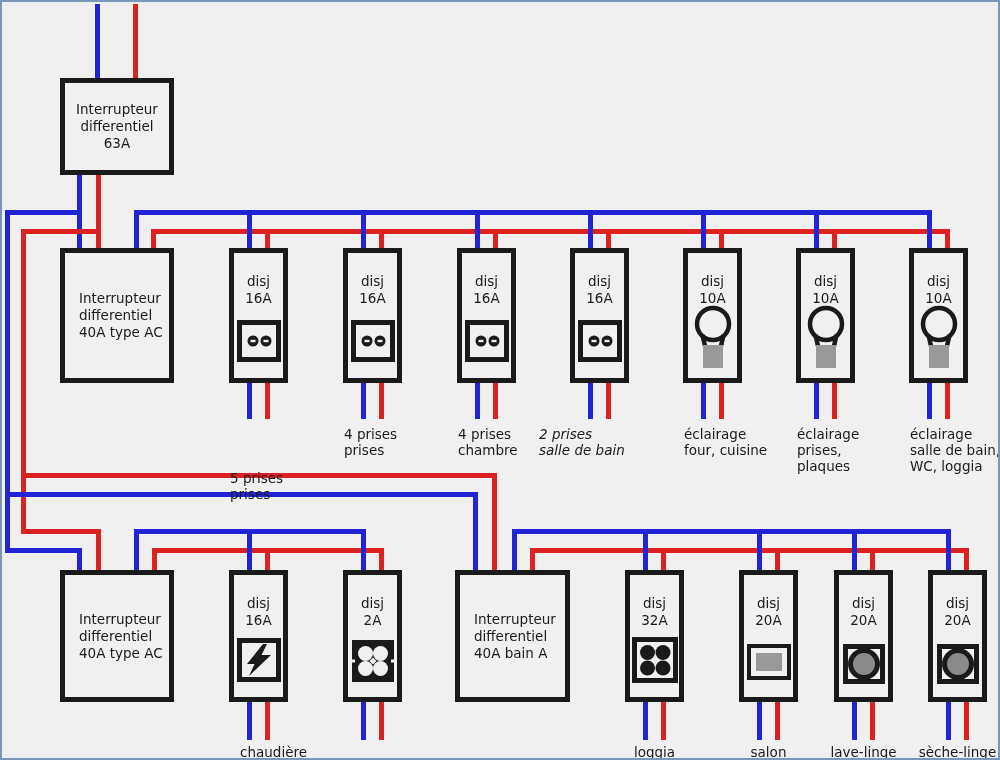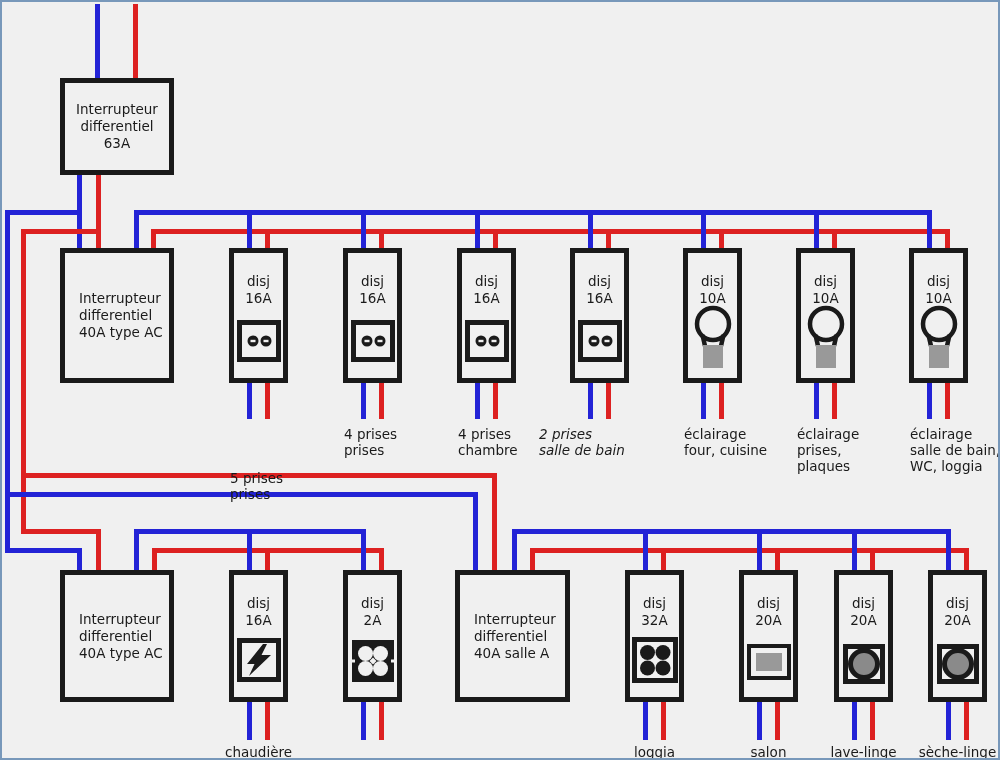--- a/index.html
+++ b/index.html
@@ -269,21 +269,21 @@
     <div class="big-text">
       <div>Interrupteur</div>
       <div>differentiel</div>
       <div>40A type AC</div>
     </div>
   </div>
   <div class="device" style="left:453px;top:568px;width:115px;height:132px;">
     <div class="big-text">
       <div>Interrupteur</div>
       <div>differentiel</div>
-      <div>40A salle A</div>
+      <div>40A bain A</div>
     </div>
   </div>
 
   <div class="device" style="left:227px;top:568px;width:59px;height:132px;">
     <div class="brk-text">
       <div>disj</div>
       <div>16A</div>
     </div>
     <svg class="icon" style="top:63px;" width="44" height="44">
       <rect x="2.5" y="2.5" width="39" height="39" class="icon-bg" stroke="var(--stroke)" stroke-width="5"></rect>
@@ -343,21 +343,21 @@
     <div class="brk-text">
       <div>disj</div>
       <div>20A</div>
     </div>
     <svg class="icon" style="top:69px;" width="42" height="40">
       <rect x="2.5" y="2.5" width="37" height="35" class="icon-bg" stroke="var(--stroke)" stroke-width="5"></rect>
       <circle cx="21" cy="20" r="13.5" class="icon-grey-dark" stroke="var(--stroke)" stroke-width="5"></circle>
     </svg>
   </div>
 
-  <div class="blabel centered" style="left:207px;top:742px;">
+  <div class="blabel centered" style="left:222px;top:742px;">
     <div>chaudière</div>
   </div>
   <div class="blabel centered" style="left:321px;top:784px;">
     <div>VMC</div>
   </div>
   <div class="blabel centered" style="left:603px;top:742px;">
     <div>loggia</div>
   </div>
   <div class="blabel centered" style="left:717px;top:742px;">
     <div>salon</div>

